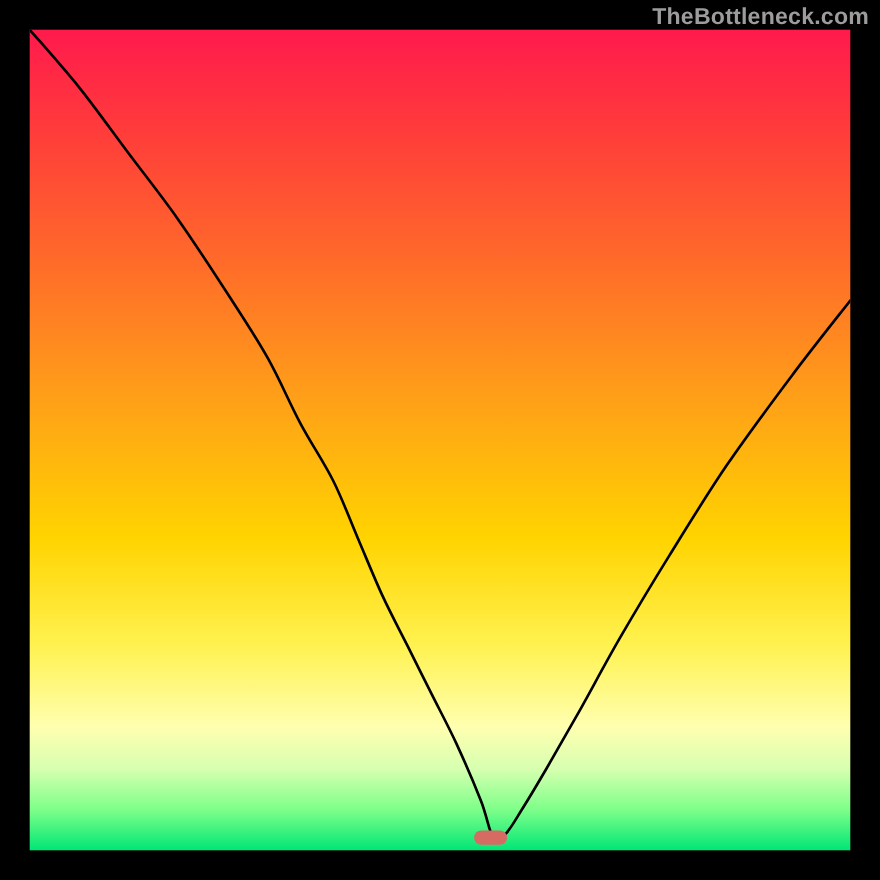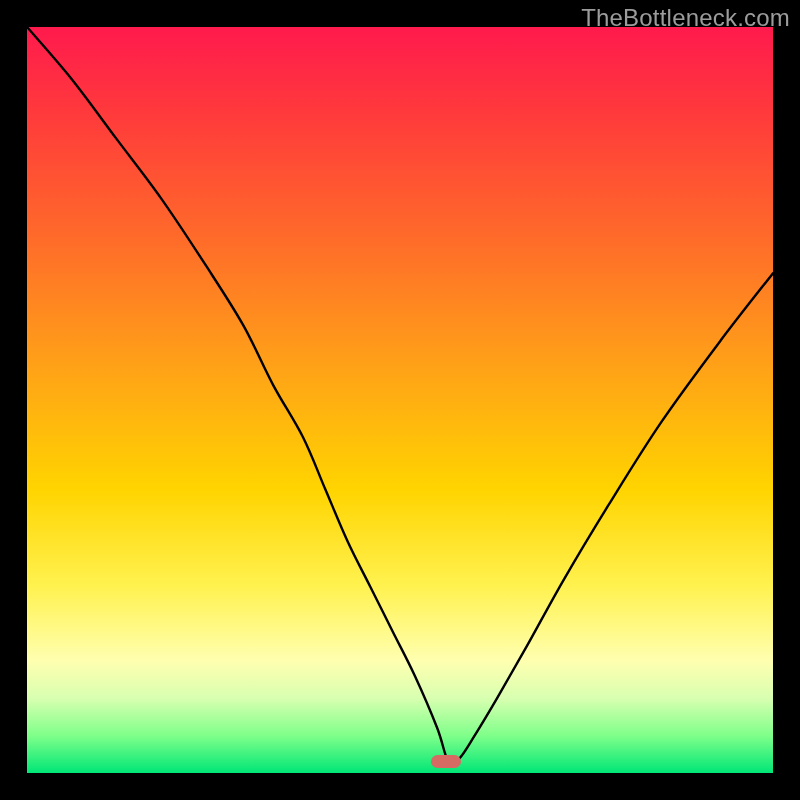--- a/index.html
+++ b/index.html
@@ -47,22 +47,22 @@
   .marker {
     position: absolute;
     background: #d66b63;
     border-radius: 999px;
   }
   .attribution {
     position: absolute;
     top: 4px;
     right: 10px;
     color: #9c9c9c;
-    font-size: 24px;
-    font-weight: 400;
+    font-size: 21px;
+    font-weight: 700;
     letter-spacing: 0.2px;
     user-select: none;
   }
 </style>
 </head>
 <body>
 
 <div class="frame">
 
   <div class="plot-area">

